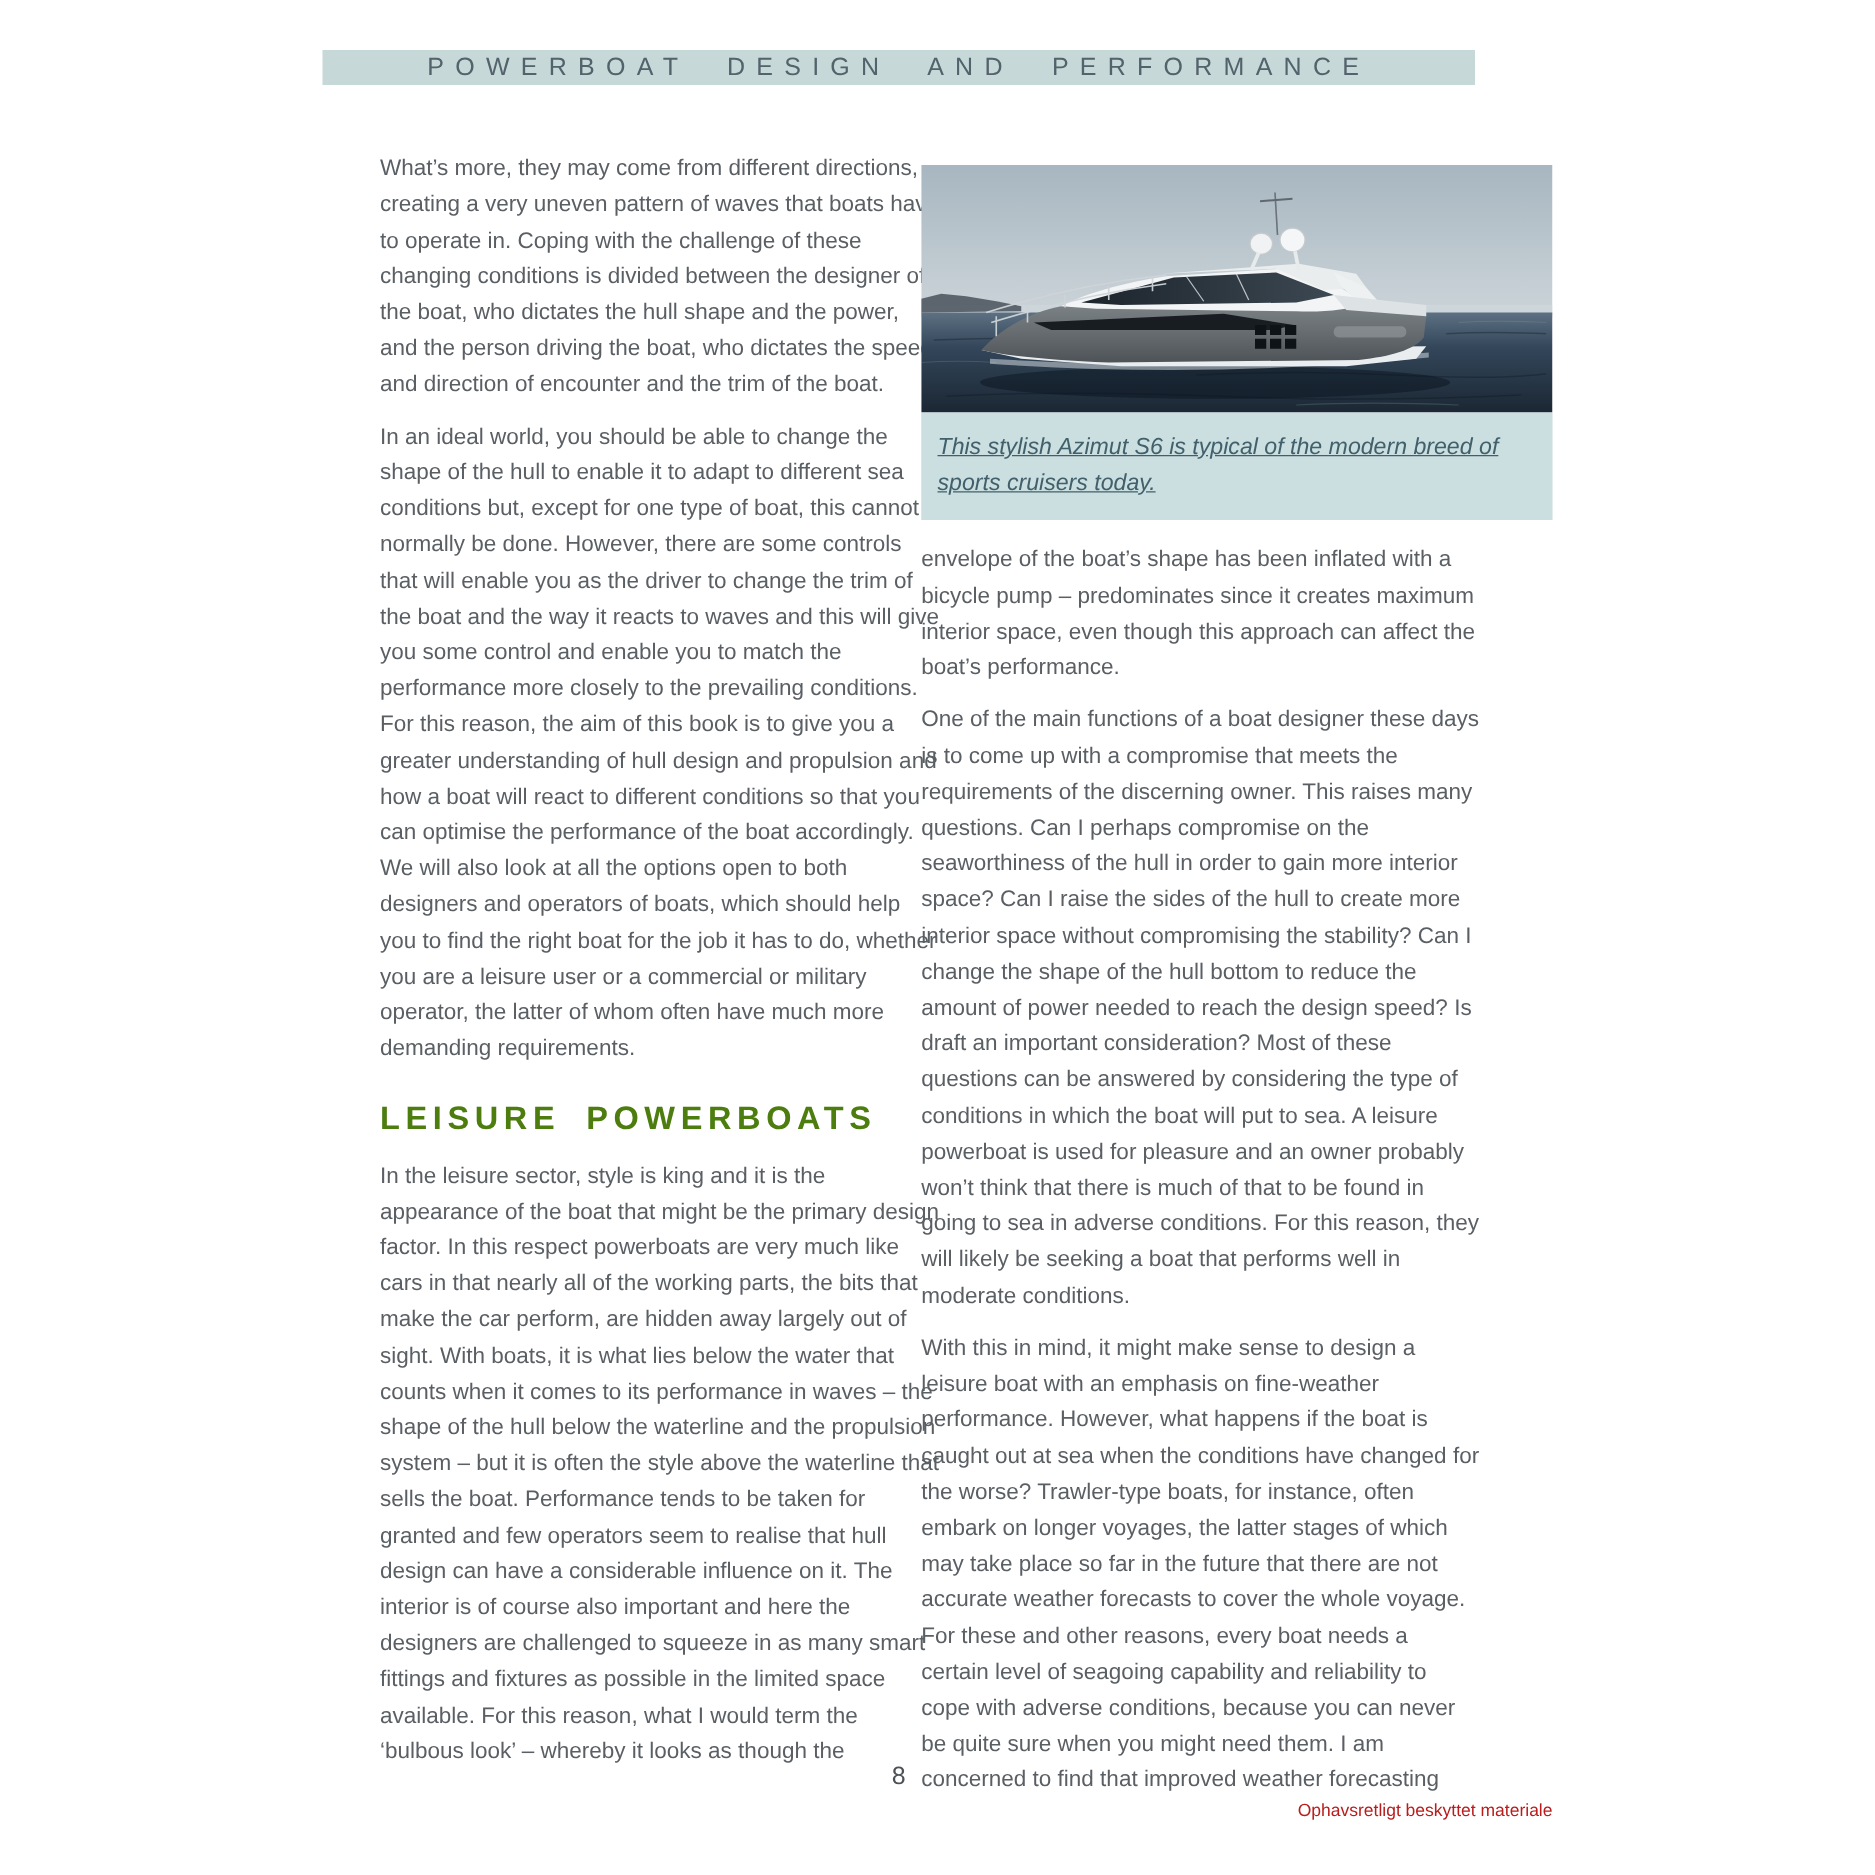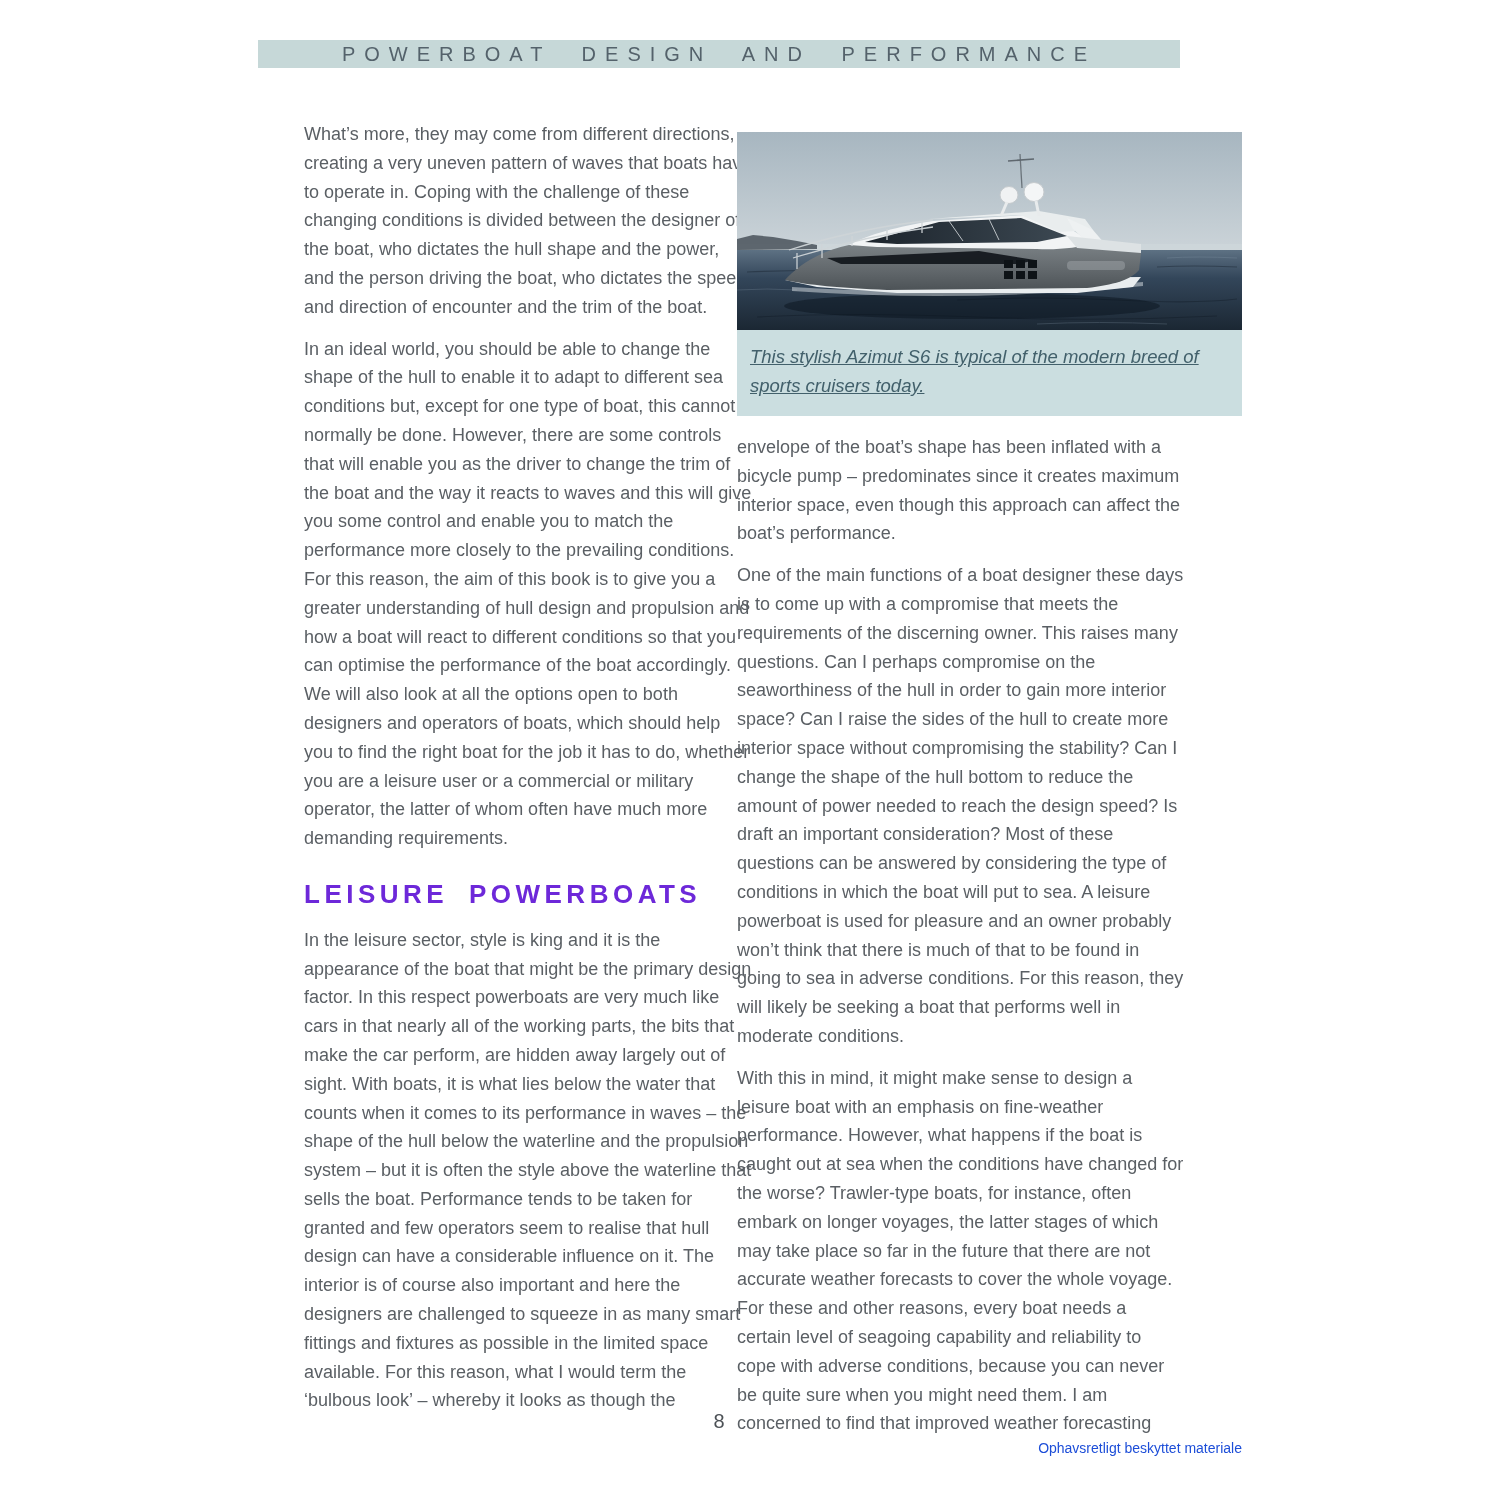--- a/index.html
+++ b/index.html
@@ -26,42 +26,42 @@
     color: #5a5f64;
     font-size: 18px; line-height: 28.8px;
   }
   .left-col  { left: 258px; top: 120px; width: 448px; margin-left: 46px; }
   .right-col { left: 737px; top: 132px; width: 505px; }
   p.body-para { margin: 0 0 13px 0; }
   h2.section-heading {
     margin: 27px 0 17px 0;
     font-size: 26px; font-weight: 700;
     letter-spacing: 4.5px; word-spacing: 9px;
-    color: #6d28d9;
+    color: #4d7c0f;
     white-space: nowrap;
   }
   .figure { width: 505px; margin: 0 0 17px 0; }
   .photo  { display: block; width: 505px; height: 198px; }
   .caption {
     background: #cbdee0;
     padding: 12px 20px 16px 13px;
     font-style: italic;
     font-size: 18.5px; line-height: 29px;
     color: #42606b;
     text-decoration: underline;
   }
   .right-text { width: 448px; }
   .page-number {
     position: absolute; left: 258px; top: 1410px; width: 922px;
     text-align: center;
     font-size: 20px; color: #4c5156;
   }
   .copyright {
     position: absolute; right: 258px; top: 1440px;
-    font-size: 14px; color: #1d4ed8;
+    font-size: 14px; color: #b91c1c;
   }
 </style>
 </head>
 <body>
 
 <div>
 
   <div class="banner">
     <span class="banner-text">POWERBOAT DESIGN AND PERFORMANCE</span>
   </div>

